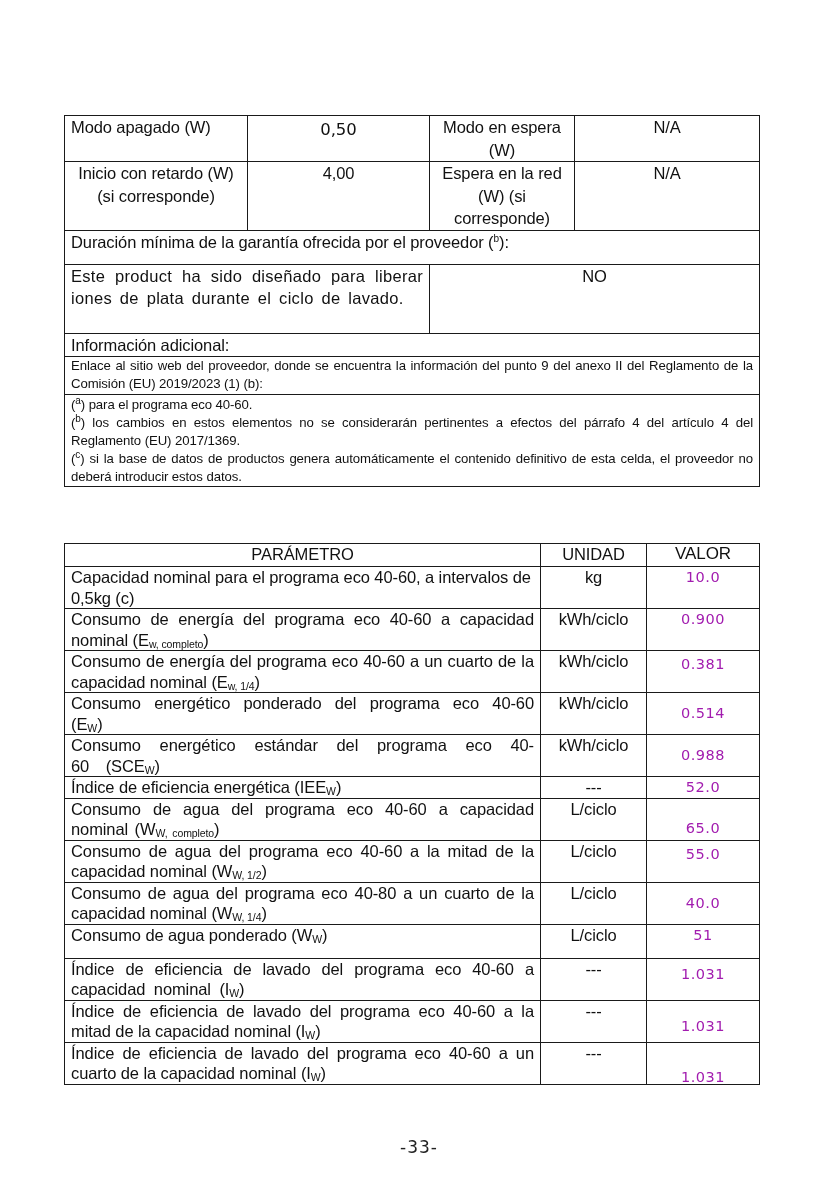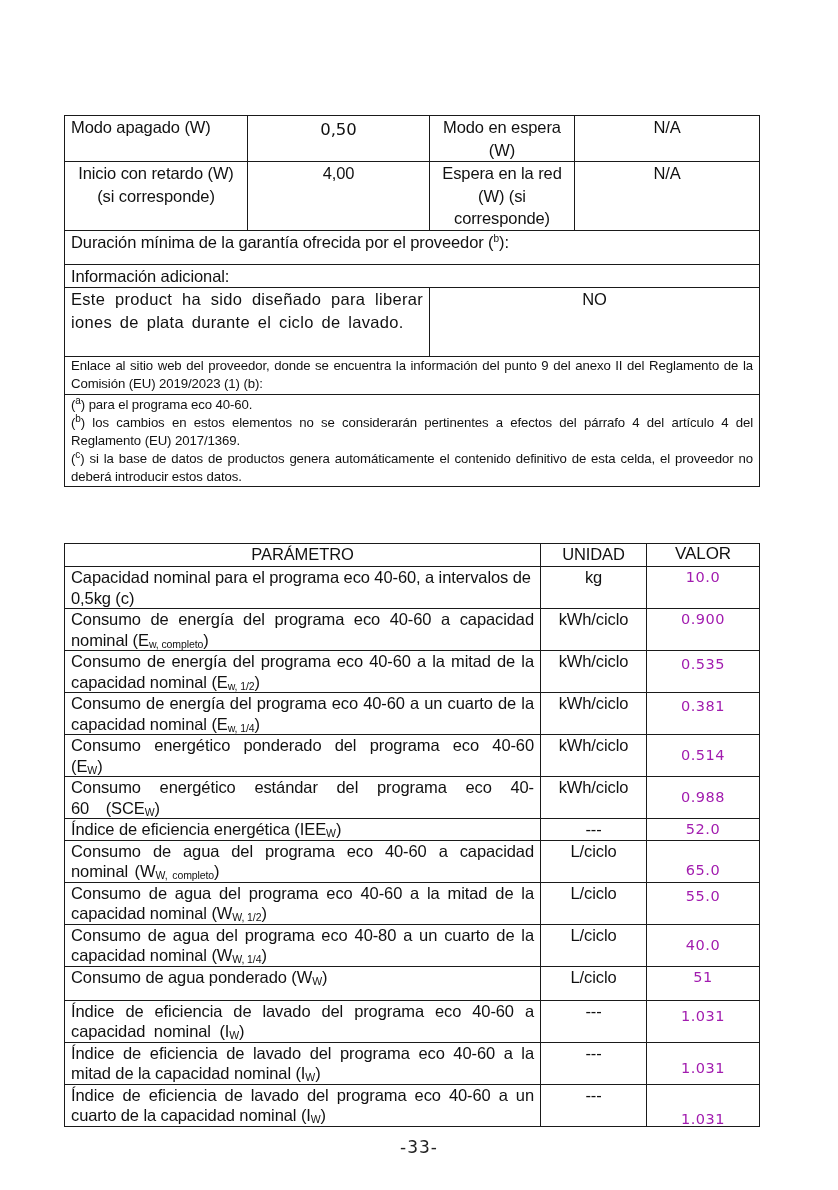--- a/index.html
+++ b/index.html
@@ -42,26 +42,26 @@
   </tr>
   <tr style="height:68px">
     <td class="c">Inicio con retardo (W) (si corresponde)</td>
     <td class="c">4,00</td>
     <td class="c">Espera en la red (W) (si corresponde)</td>
     <td class="c">N/A</td>
   </tr>
   <tr style="height:34px">
     <td colspan="4"><span>Duración mínima de la garantía ofrecida por el proveedor (</span><sup>b</sup><span>):</span></td>
   </tr>
-  <tr style="height:23px">
-    <td colspan="4">Información adicional:</td>
-  </tr>
   <tr style="height:69px">
     <td colspan="2" class="j" style="letter-spacing:0.3px; word-spacing:3px">Este product ha sido diseñado para liberar iones de plata durante el ciclo de lavado.</td>
     <td colspan="2" class="c">NO</td>
+  </tr>
+  <tr style="height:23px">
+    <td colspan="4">Información adicional:</td>
   </tr>
   <tr style="height:38px">
     <td colspan="4" class="small j">Enlace al sitio web del proveedor, donde se encuentra la información del punto 9 del anexo II del Reglamento de la Comisión  (EU) 2019/2023 (1) (b):</td>
   </tr>
   <tr style="height:90px">
     <td colspan="4" class="small j" style="padding-top:1px">
       <div>(<sup>a</sup>)<span> para el programa eco 40-60.</span></div>
       <div>(<sup>b</sup>)<span> los cambios en estos elementos no se considerarán pertinentes a efectos del párrafo 4 del artículo 4 del Reglamento (EU) 2017/1369.</span></div>
       <div>(<sup>c</sup>)<span> si la base de datos de productos genera automáticamente el contenido definitivo de esta celda, el proveedor no deberá introducir estos datos.</span></div>
     </td>
@@ -84,25 +84,20 @@
 
   <tr style="height:42px">
     <td><span>Capacidad nominal para el programa eco 40-60, a intervalos de 0,5kg (c)</span></td>
     <td class="c">kg</td>
     <td class="val">10.0</td>
   </tr>
   <tr style="height:42px">
     <td class="j"><span>Consumo de energía del programa eco 40-60 a capacidad nominal (E</span><sub>w, completo</sub><span>)</span></td>
     <td class="c">kWh/ciclo</td>
     <td class="val">0.900</td>
-  </tr>
-  <tr style="height:42px">
-    <td class="j"><span>Consumo de energía del programa eco 40-60 a la mitad de la capacidad nominal (E</span><sub>w, 1/2</sub><span>)</span></td>
-    <td class="c">kWh/ciclo</td>
-    <td class="val" style="padding-top:3px">0.535</td>
   </tr>
   <tr style="height:42px">
     <td class="j"><span>Consumo de energía del programa eco 40-60 a un cuarto de la capacidad nominal (E</span><sub>w, 1/4</sub><span>)</span></td>
     <td class="c">kWh/ciclo</td>
     <td class="val" style="padding-top:3px">0.381</td>
   </tr>
   <tr style="height:41px">
     <td class="j" style="word-spacing:6px"><span>Consumo energético ponderado del programa eco 40-60 (E</span><sub>W</sub><span>)</span></td>
     <td class="c">kWh/ciclo</td>
     <td class="val va-mid">0.514</td>

